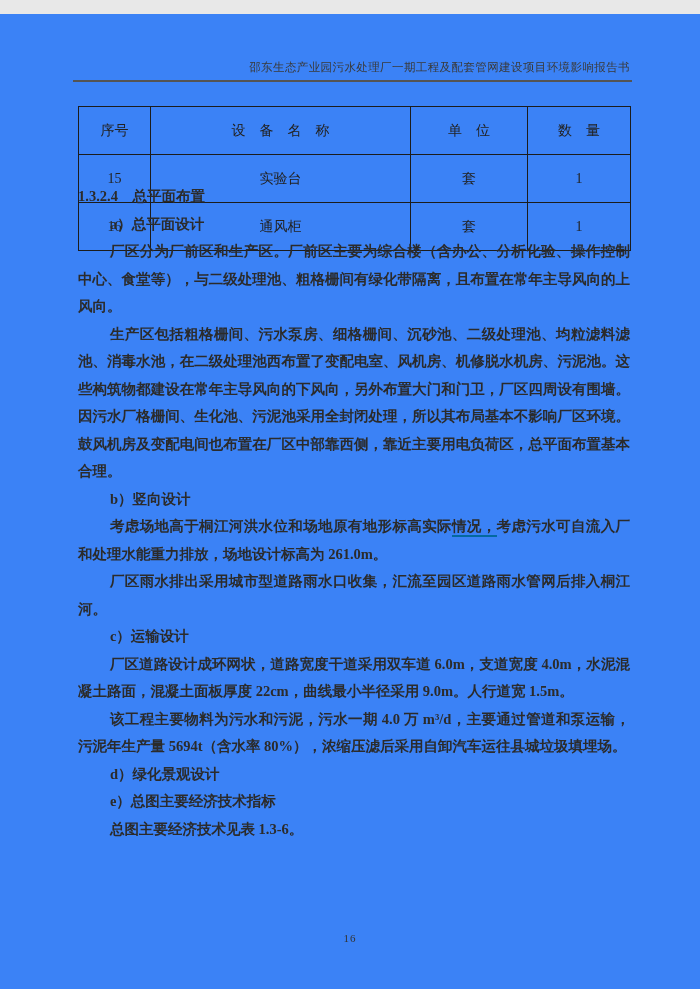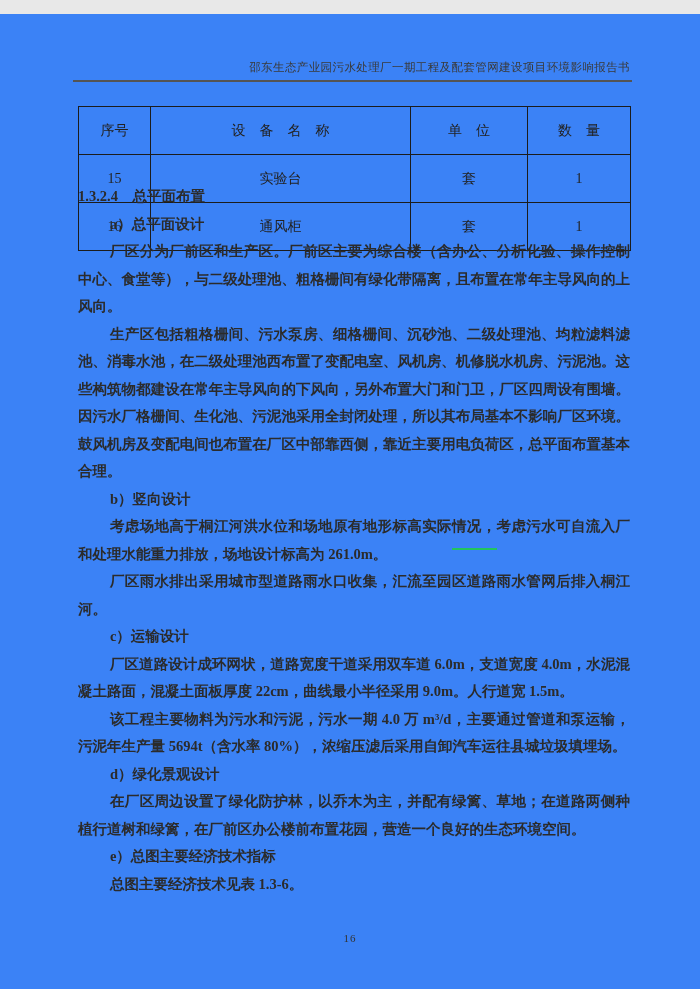--- a/index.html
+++ b/index.html
@@ -71,22 +71,22 @@
   .doc-body p {
     margin: 0;
   }
   .heading {
     text-indent: 0;
   }
   .sub, .para {
     text-indent: 2.2em;
   }
   .mark-underline {
-    border-bottom: 2px solid #22c55e;
-    padding-bottom: 14px;
+    border-bottom: 2px solid #0369a1;
+    padding-bottom: 1px;
   }
   .page-number {
     position: absolute;
     top: 918px;
     left: 0;
     right: 0;
     text-align: center;
     font-size: 11px;
     letter-spacing: 1px;
     color: #333333;
@@ -140,21 +140,20 @@
 
     <p class="sub">b）竖向设计</p>
     <p class="para"><span>考虑场地高于桐江河洪水位和场地原有地形标高实际</span><span class="mark-underline">情况，</span><span>考虑污水可自流入厂和处理水能重力排放，场地设计标高为 261.0m。</span></p>
     <p class="para">厂区雨水排出采用城市型道路雨水口收集，汇流至园区道路雨水管网后排入桐江河。</p>
 
     <p class="sub">c）运输设计</p>
     <p class="para">厂区道路设计成环网状，道路宽度干道采用双车道 6.0m，支道宽度 4.0m，水泥混凝土路面，混凝土面板厚度 22cm，曲线最小半径采用 9.0m。人行道宽 1.5m。</p>
     <p class="para">该工程主要物料为污水和污泥，污水一期 4.0 万 m³/d，主要通过管道和泵运输，污泥年生产量 5694t（含水率 80%），浓缩压滤后采用自卸汽车运往县城垃圾填埋场。</p>
 
     <p class="sub">d）绿化景观设计</p>
-    <p class="para">在厂区周边设置了绿化防护林，以乔木为主，并配有绿篱、草地；在道路两侧种植行道树和绿篱，在厂前区办公楼前布置花园，营造一个良好的生态环境空间。</p>
 
     <p class="sub">e）总图主要经济技术指标</p>
     <p class="para">总图主要经济技术见表 1.3-6。</p>
   </div>
 
   <div class="page-number">16</div>
 
 </div>
 
 </body></html>

